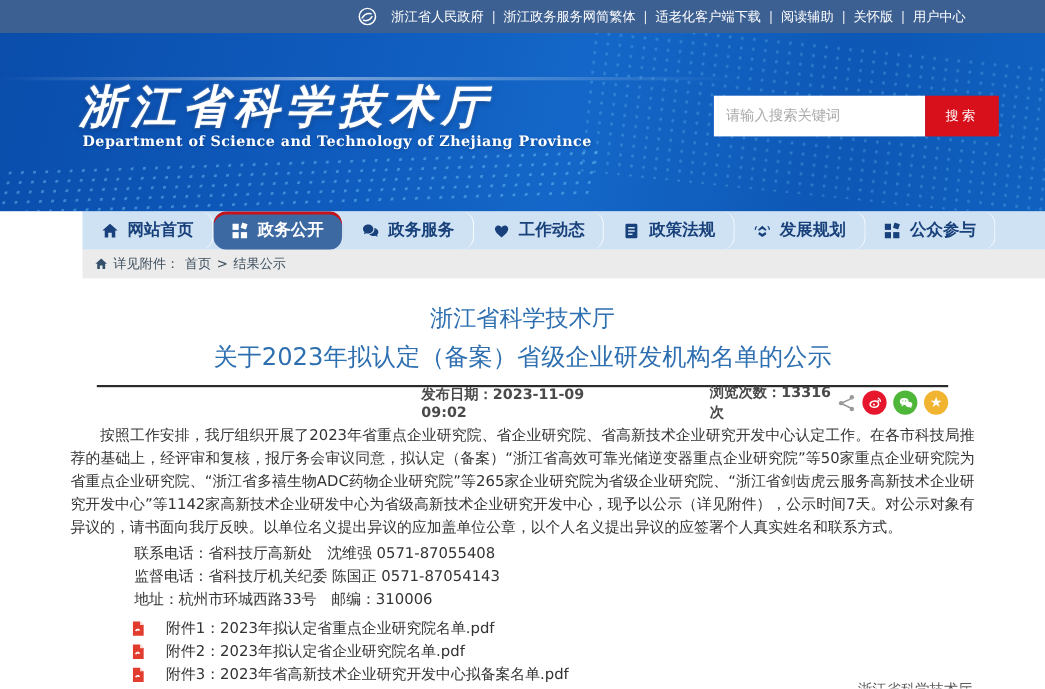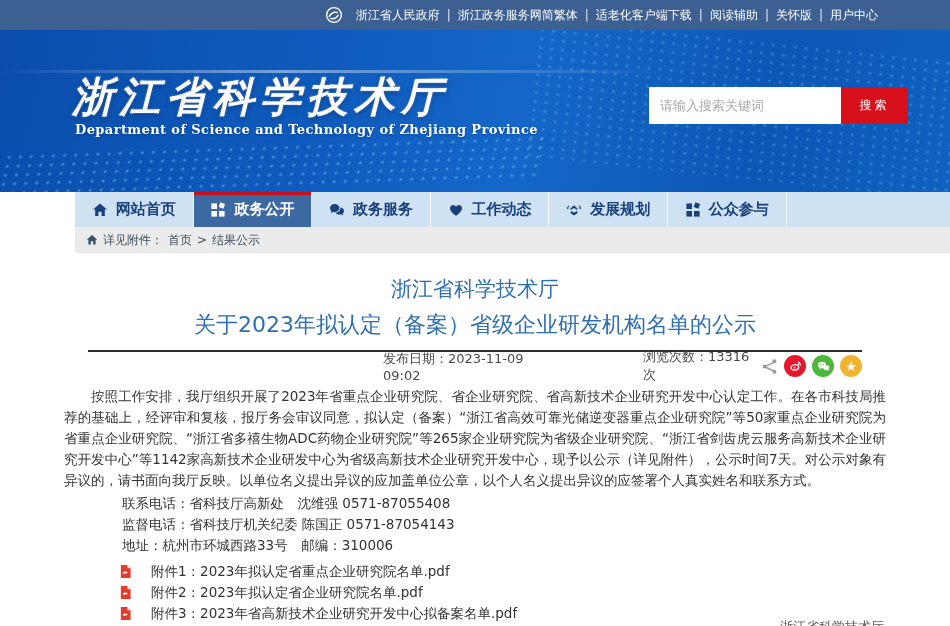--- a/index.html
+++ b/index.html
@@ -37,37 +37,37 @@
   .search input { width:192px; border:0; outline:none; padding:0 11px; font-size:13px;
     color:#333; background:#fff; font-family:inherit; }
   .search input::placeholder { color:#a9a9a9; }
   .search button { width:67px; border:0; background:#d8101c; color:#fff; font-size:12px;
     letter-spacing:3px; cursor:pointer; font-family:inherit; }
 
   
   .nav { margin-left:75px; height:35px; background:#cfe2f4; display:flex; }
   .nav-item { width:118.6px; display:flex; align-items:center; justify-content:center;
     gap:8px; font-size:15px; font-weight:bold; color:#18407a; cursor:pointer;
-    border-right:1px solid rgba(255,255,255,.85); }
+    border-right:1px solid rgba(255,255,255,.85);border-radius:12px; }
   .nav-item svg { width:16px; height:16px; fill:currentColor; flex:none; }
   .nav-item.active { background:#3d69a3; color:#fff; box-shadow:inset 0 3px 0 #c9111a; }
   .nav-item svg line { stroke:#cfe2f4; }
 
   
   .crumbs { margin-left:75px; height:26px; background:#ebebeb; display:flex;
     align-items:center; gap:5px; padding-left:11px; font-size:12px; color:#3d4f5e; }
   .crumbs svg { width:12px; height:12px; fill:#33516b; }
   .crumb-link { cursor:pointer; }
 
   
   .org-title { margin-top:22px; text-align:center; font-size:21px; color:#2e6fb0; }
   .art-title { margin-top:7px; text-align:center; font-size:22px; color:#2e6fb0; }
   .divider { width:774px; margin:10px auto 0; border-top:2px solid #2b2b2b; }
   .meta { width:774px; margin:0 auto; height:28px; display:flex; align-items:center;
-    font-size:13px; color:#4a4a4a; }
+    font-size:13px; color:#4a4a4a;font-weight:bold; }
   .meta .m-date { margin-left:295px; }
   .meta .m-views { margin-left:80px; }
   .share { margin-left:auto; display:flex; align-items:center; gap:6px; }
   .share-plain { width:17px; height:17px; display:inline-flex; cursor:pointer; }
   .circ { width:22px; height:22px; border-radius:50%; display:inline-flex; align-items:center;
     justify-content:center; color:#fff; cursor:pointer; }
   .circ.weibo { background:#e6162d; }
   .circ.wechat { background:#4eb638; }
   .circ.qzone { background:#f0b431; font-size:13px; line-height:1; }
 
@@ -143,20 +143,29 @@
       <path d="M1 6.1C1 3.8 3.1 2 5.7 2s4.7 1.8 4.7 4.1-2.1 4.1-4.7 4.1c-.5 0-1.1-.1-1.6-.2L1.8 11l.6-1.9A3.9 3.9 0 0 1 1 6.1z"></path>
       <path d="M11.4 5.3c2 .4 3.6 1.9 3.6 3.7 0 1-.5 1.9-1.2 2.5l.5 1.7-2.1-.9c-.5.2-1.1.3-1.7.3-1.6 0-3-.7-3.8-1.7 2.6-.3 4.7-2.2 4.7-4.6v-1z"></path>
     </svg>
     <span>政务服务</span>
   </div>
   <div class="nav-item">
     <svg viewBox="0 0 16 16">
         <path d="M8 13.8C2.8 10.1.8 6.7 2.7 4.2c1.6-2 4.3-1.4 5.3.7 1-2.1 3.7-2.7 5.3-.7 1.9 2.5-.1 5.9-5.3 9.6z"></path>
       </svg>
     <span>工作动态</span>
+  </div>
+  <div class="nav-item">
+    <svg viewBox="0 0 16 16">
+      <rect x="2.6" y="1.4" width="10.8" height="13.2" rx="1.2"></rect>
+      <line x1="5" y1="5" x2="11" y2="5" stroke-width="1.3"></line>
+      <line x1="5" y1="8" x2="11" y2="8" stroke-width="1.3"></line>
+      <line x1="5" y1="11" x2="9" y2="11" stroke-width="1.3"></line>
+    </svg>
+    <span>政策法规</span>
   </div>
   <div class="nav-item">
     <svg viewBox="0 0 16 16">
       <path d="M2.6 3.4C1.2 4.6.8 5.9 1.3 7.2l1.2-.5c-.4-1 0-1.9 1-2.8zM13.4 3.4l-.9.5c1 .9 1.4 1.8 1 2.8l1.2.5c.5-1.3.1-2.6-1.3-3.8z"></path>
       <path d="M8 3.2 4.5 6.5c-.6.6.2 1.6 1 1.1L8 6l2.5 1.6c.8.5 1.6-.5 1-1.1zM5.2 8.9 8 10.7l2.8-1.8.9 2.1L8 13.4l-3.7-2.4z"></path>
     </svg>
     <span>发展规划</span>
   </div>
   <div class="nav-item">
     <svg viewBox="0 0 16 16">

